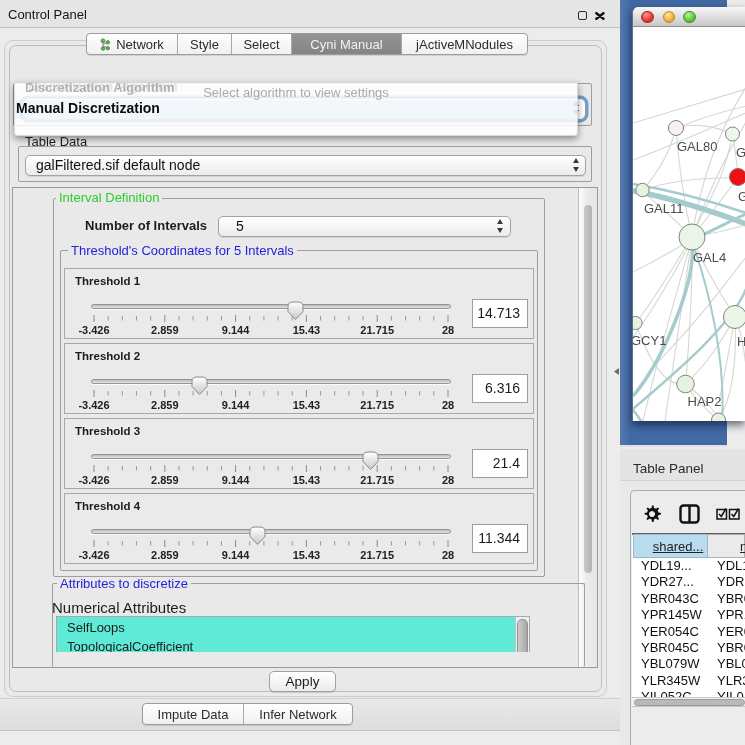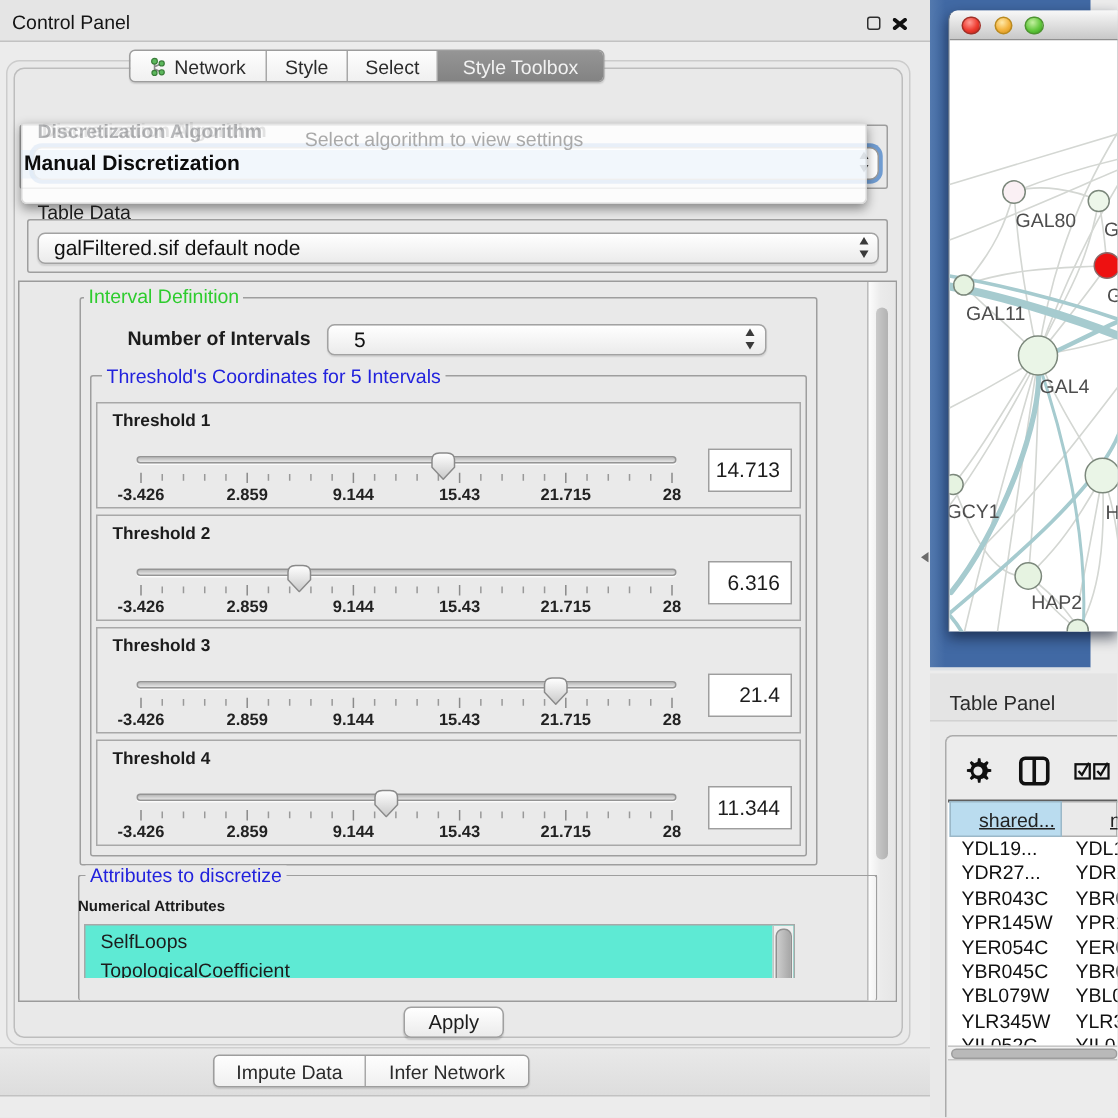--- a/index.html
+++ b/index.html
@@ -62,21 +62,22 @@
 <div class="abs seg" id="toptabs">
   <div class="tab" style="width:91px"><svg width="11" height="13" viewBox="0 0 11 13" style="margin-right:5px">
         <path d="M3,3 L3,10.5 M3,6.5 L7.5,4.5 M3,8 L7.5,10" stroke="#8a8a8a" stroke-width="1" fill="none"></path>
         <circle cx="3" cy="2.8" r="1.9" fill="#5cb85c" stroke="#3a7d3a" stroke-width="0.8"></circle>
         <circle cx="7.8" cy="4.3" r="1.7" fill="#5cb85c" stroke="#3a7d3a" stroke-width="0.8"></circle>
         <circle cx="3" cy="10.6" r="1.7" fill="#5cb85c" stroke="#3a7d3a" stroke-width="0.8"></circle>
         <circle cx="7.8" cy="10.2" r="1.7" fill="#5cb85c" stroke="#3a7d3a" stroke-width="0.8"></circle>
       </svg>Network</div>
   <div class="tab" style="width:54px">Style</div>
   <div class="tab" style="width:60px">Select</div>
-  <div class="tab sel" style="width:110px">Style Toolbox</div>
+  <div class="tab sel" style="width:110px">Cyni Manual</div>
+  <div class="tab" style="width:125px">jActiveMNodules</div>
 </div>
 
 <div class="abs" id="outerpanel"></div>
 <div class="abs" id="innerpanel"></div>
 
 <div class="abs groupbox" style="left:13px;top:83px;width:579px;height:43px"></div>
 <div class="grouptitle" style="left:25px;top:80px;font-weight:bold;background:transparent;color:#4a4a4a">Discretization Algorithm</div>
 
 <div class="abs" style="left:22px;top:97.5px;width:564px;height:22px;border-radius:6px;background:#fff;border:1px solid #9a9a9a;box-shadow:0 0 0 2.5px rgba(105,152,208,0.95)"></div>
 <div class="arrows" style="left:572px;top:101px">
@@ -309,21 +310,21 @@
           </linearGradient>
         </defs>
       <path d="M1,5.5 Q1,1 6,1 L11,1 Q16,1 16,5.5 L16,10.5 L8.5,18.5 L1,10.5 Z" fill="url(#thg3)" stroke="#8a8a8a" stroke-width="1"></path>
     </svg>
     <div class="vfield">11.344</div>
   </div>
   </div>
 
 <div class="abs groupbox" style="left:52px;top:583px;width:533px;height:84px;border-bottom:none"></div>
 <div class="grouptitle" style="left:57px;top:577px;color:#2222dd">Attributes to discretize</div>
-<div class="abs" style="left:52px;top:599px;font-weight:bold;font-size:10px">Numerical Attributes</div>
+<div class="abs" style="left:52px;top:599px;font-weight:normal;font-size:15px">Numerical Attributes</div>
 <div class="abs" style="left:56px;top:616px;width:474px;height:36px;background:#5eead4;border:1px solid #a8a8a8;border-bottom:none;overflow:hidden">
   <div style="position:absolute;left:10px;top:2px;font-size:13px;line-height:18.5px">SelfLoops<br>TopologicalCoefficient<br>BetweennessCentrality</div>
   <div style="position:absolute;right:0;top:0;width:14px;height:51px;background:#f0f0f0;border-left:1px solid #c4c4c4"></div>
   <div class="vthumb" style="right:1.5px;top:2px;width:11px;height:40px;border-radius:5px"></div>
 </div>
 
 <div class="abs" style="left:269px;top:671px;width:67px;height:21px;border:1px solid #a0a0a0;border-radius:5px;background:linear-gradient(#ffffff,#ebebeb);box-shadow:0 1px 1px rgba(0,0,0,0.15);text-align:center;line-height:19px;font-size:13.5px">Apply</div>
 
 <div class="abs" style="left:0;top:698px;width:620px;height:33px;background:linear-gradient(#e9e9e9,#dddddd);border-top:1px solid #cfcfcf;border-bottom:1px solid #c2c2c2"></div>
 <div class="abs seg" id="bottabs">

